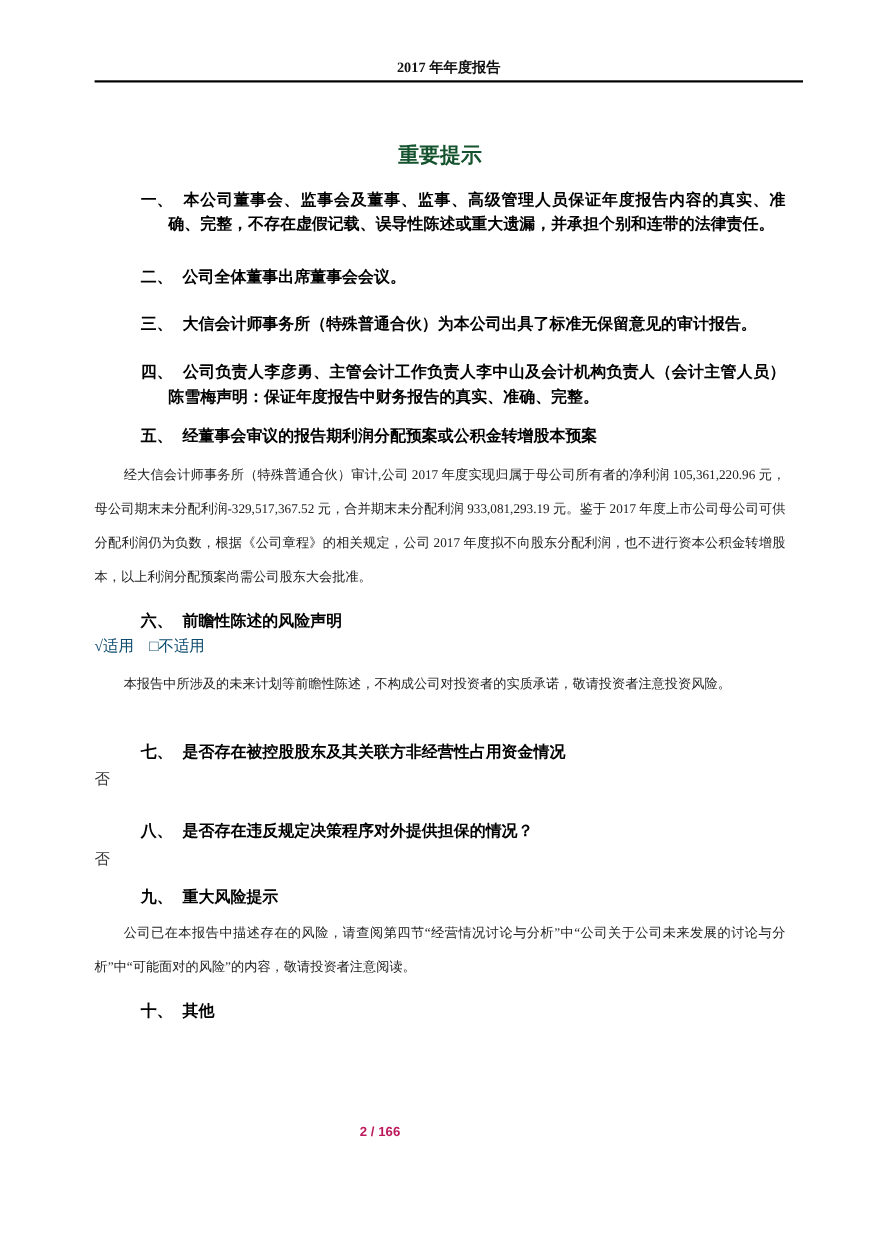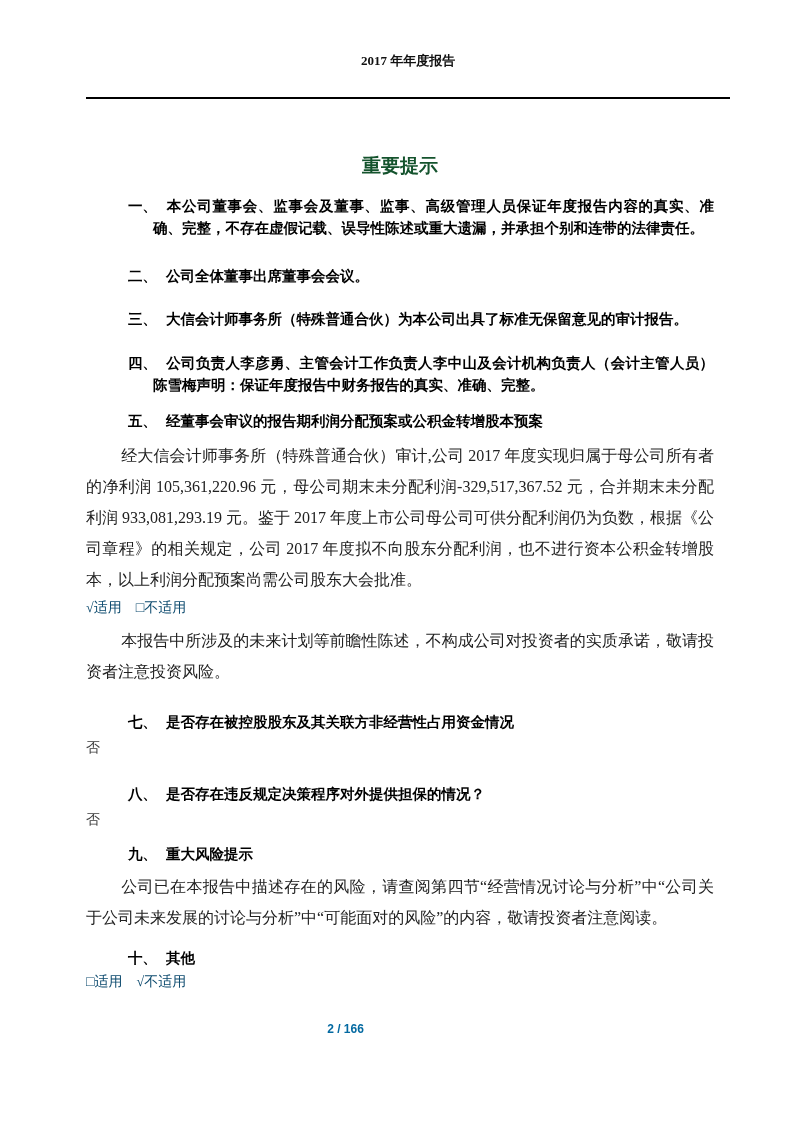--- a/index.html
+++ b/index.html
@@ -4,55 +4,55 @@
 <style>
   html,body{margin:0;padding:0;}
   body{
     width:793px;height:1122px;background:#ffffff;position:relative;
     overflow:hidden;
     font-family:"Liberation Serif","DejaVu Serif",serif;
     color:#212121;
   }
   .page-header{
     margin:0 63px 0 86px;
-    padding-top:52px;padding-bottom:27px;
+    padding-top:52px;padding-bottom:3px;
     border-bottom:2px solid #000;
     text-align:center;
     font-family:"Liberation Serif","DejaVu Serif",serif;
     font-weight:bold;font-size:13px;line-height:18px;color:#111;
   }
   .content{margin:0 79px 0 86px;}
   .doc-title{
     margin-top:54px;text-align:center;
     font-family:"Liberation Sans","DejaVu Sans",sans-serif;
     font-weight:bold;font-size:19px;line-height:26px;color:#14532d;
   }
   .item-heading{
     font-family:"Liberation Sans","DejaVu Sans",sans-serif;
     font-weight:bold;font-size:14.5px;line-height:22px;color:#000;
     margin-left:42px;padding-left:25px;text-indent:-25px;
     text-align:justify;
   }
   .item-num{display:inline-block;width:38px;text-indent:0;}
   .item-body{
-    font-size:16px;line-height:31px;text-align:justify;
+    font-size:12px;line-height:31px;text-align:justify;
     text-indent:2.2em;color:#212121;
   }
   .option-line{
     font-size:14px;line-height:22px;color:#0c4a6e;
   }
   .option-line .opt{margin-right:14px;}
   .answer-line{
     font-size:14px;line-height:22px;color:#3a3a3a;
   }
   .page-footer{
     position:absolute;left:0;top:1020px;width:691px;
     text-align:center;
     font-family:"Liberation Sans","DejaVu Sans",sans-serif;
-    font-weight:bold;font-size:12px;line-height:18px;color:#0369a1;
+    font-weight:bold;font-size:12px;line-height:18px;color:#be185d;
   }
 </style>
 </head>
 <body>
 
 <div class="page-header">
   <span>2017 年年度报告</span>
 </div>
 
 <div class="content">
@@ -73,42 +73,42 @@
 
   <div class="item-heading" style="margin-top:22px">
     <span class="item-num">四、</span><span>公司负责人李彦勇、主管会计工作负责人李中山及会计机构负责人（会计主管人员）陈雪梅声明：保证年度报告中财务报告的真实、准确、完整。</span>
   </div>
 
   <div class="item-heading" style="margin-top:14px">
     <span class="item-num">五、</span><span>经董事会审议的报告期利润分配预案或公积金转增股本预案</span>
   </div>
   <div class="item-body" style="margin-top:8px">经大信会计师事务所（特殊普通合伙）审计,公司 2017 年度实现归属于母公司所有者的净利润 105,361,220.96 元，母公司期末未分配利润-329,517,367.52 元，合并期末未分配利润 933,081,293.19 元。鉴于 2017 年度上市公司母公司可供分配利润仍为负数，根据《公司章程》的相关规定，公司 2017 年度拟不向股东分配利润，也不进行资本公积金转增股本，以上利润分配预案尚需公司股东大会批准。</div>
 
+  <div class="item-heading" style="margin-top:14px">
+    <span class="item-num">六、</span><span>前瞻性陈述的风险声明</span>
+  </div>
   <div class="option-line" style="margin-top:2px">
     <span class="opt">√适用</span><span>□不适用</span>
   </div>
   <div class="item-body" style="margin-top:6px">本报告中所涉及的未来计划等前瞻性陈述，不构成公司对投资者的实质承诺，敬请投资者注意投资风险。</div>
 
-  <div class="item-heading" style="margin-top:24px">
+  <div class="item-heading" style="margin-top:36px">
     <span class="item-num">七、</span><span>是否存在被控股股东及其关联方非经营性占用资金情况</span>
   </div>
   <div class="answer-line" style="margin-top:4px">否</div>
 
   <div class="item-heading" style="margin-top:24px">
     <span class="item-num">八、</span><span>是否存在违反规定决策程序对外提供担保的情况？</span>
   </div>
   <div class="answer-line" style="margin-top:4px">否</div>
 
   <div class="item-heading" style="margin-top:12px">
     <span class="item-num">九、</span><span>重大风险提示</span>
   </div>
   <div class="item-body" style="margin-top:6px">公司已在本报告中描述存在的风险，请查阅第四节“经营情况讨论与分析”中“公司关于公司未来发展的讨论与分析”中“可能面对的风险”的内容，敬请投资者注意阅读。</div>
 
   <div class="item-heading" style="margin-top:14px">
     <span class="item-num">十、</span><span>其他</span>
   </div>
-  <div class="option-line" style="margin-top:2px">
-    <span class="opt">□适用</span><span>√不适用</span>
-  </div>
 
 </div>
 
 <div class="page-footer">2 / 166</div>
 
 </body></html>

